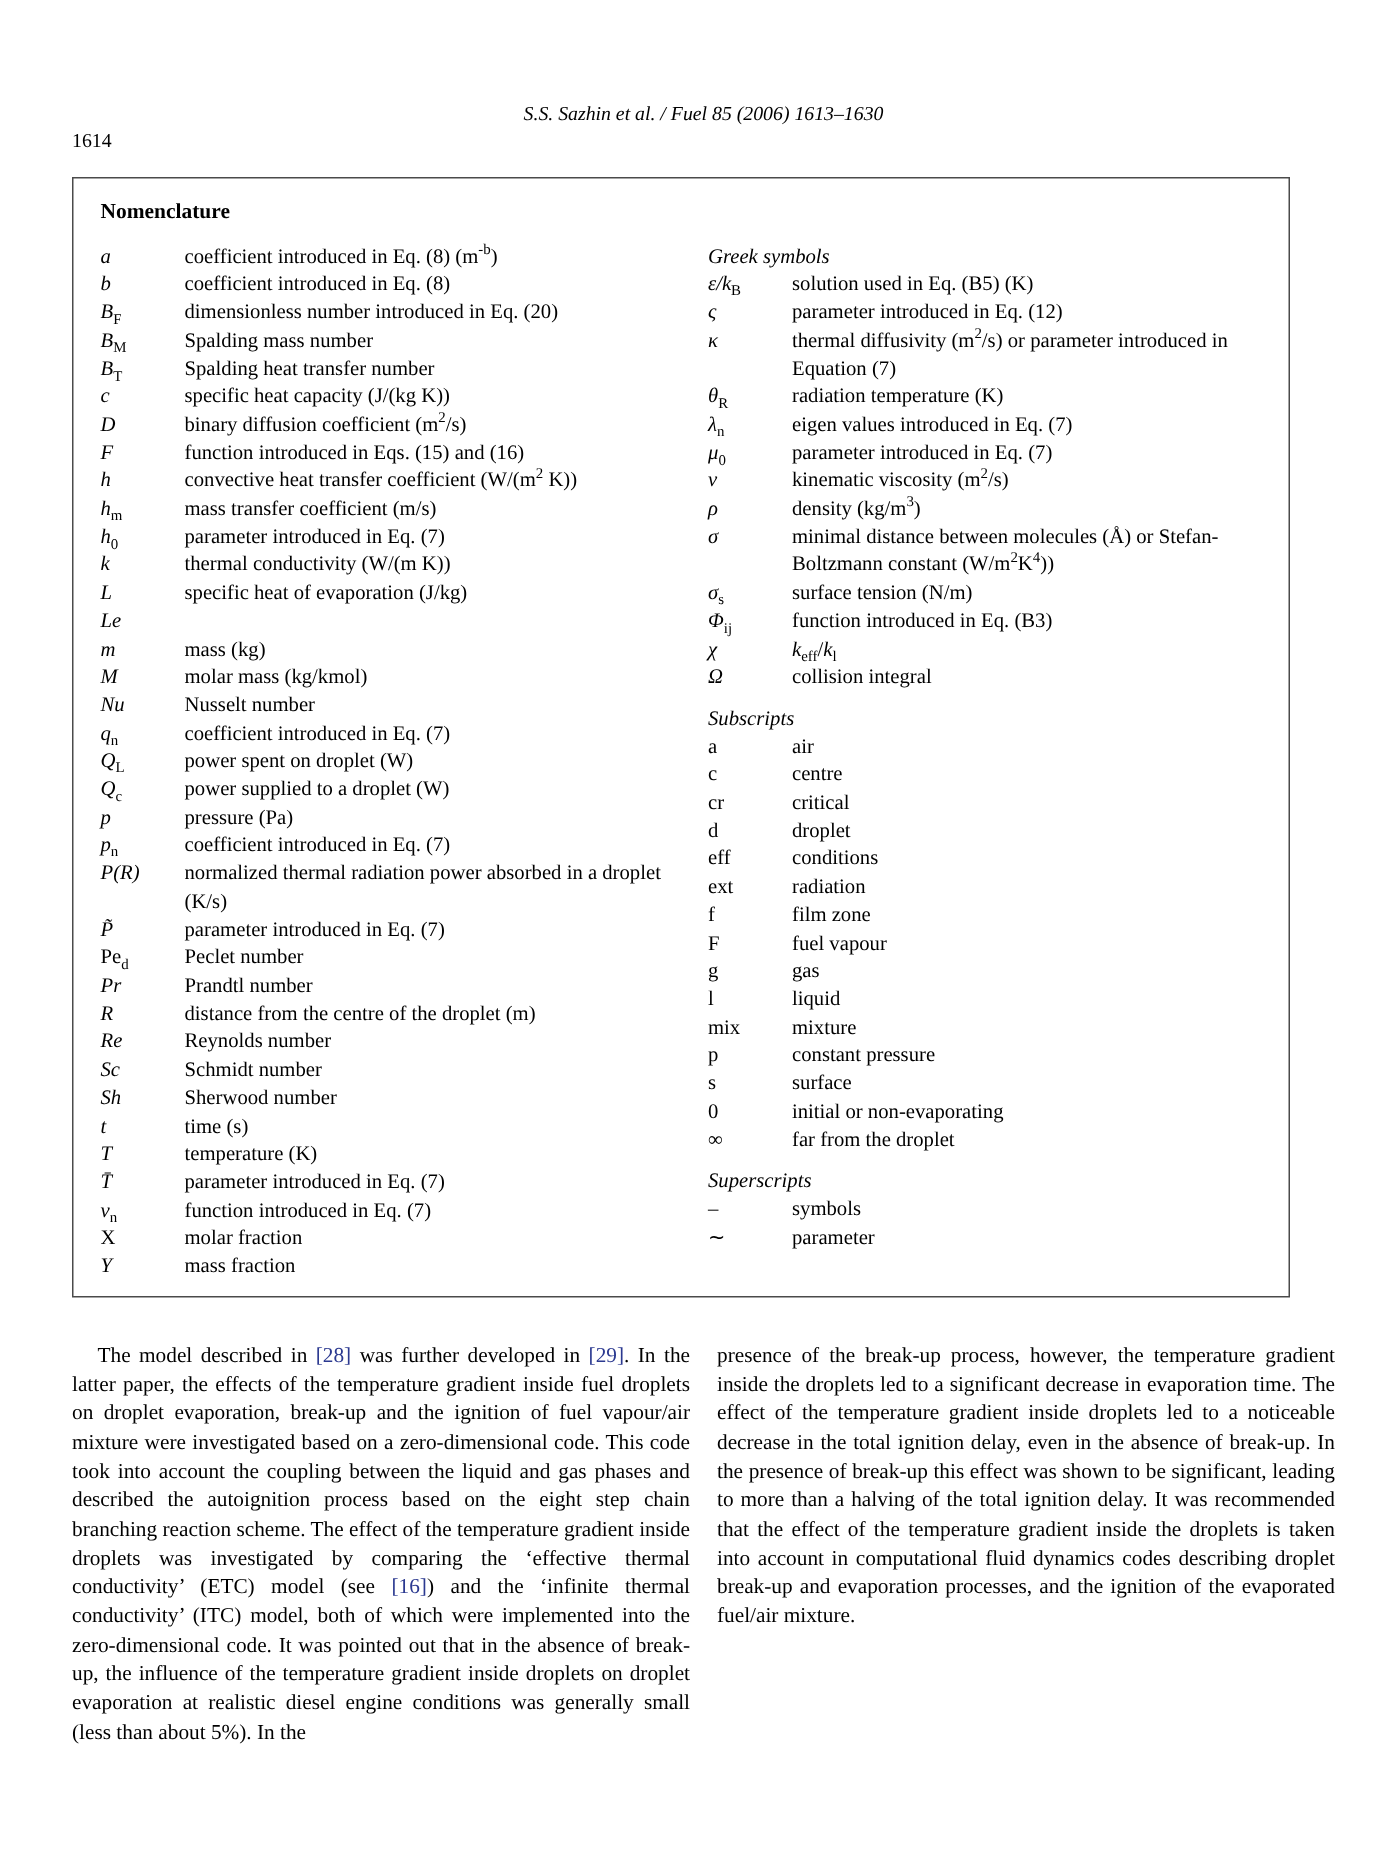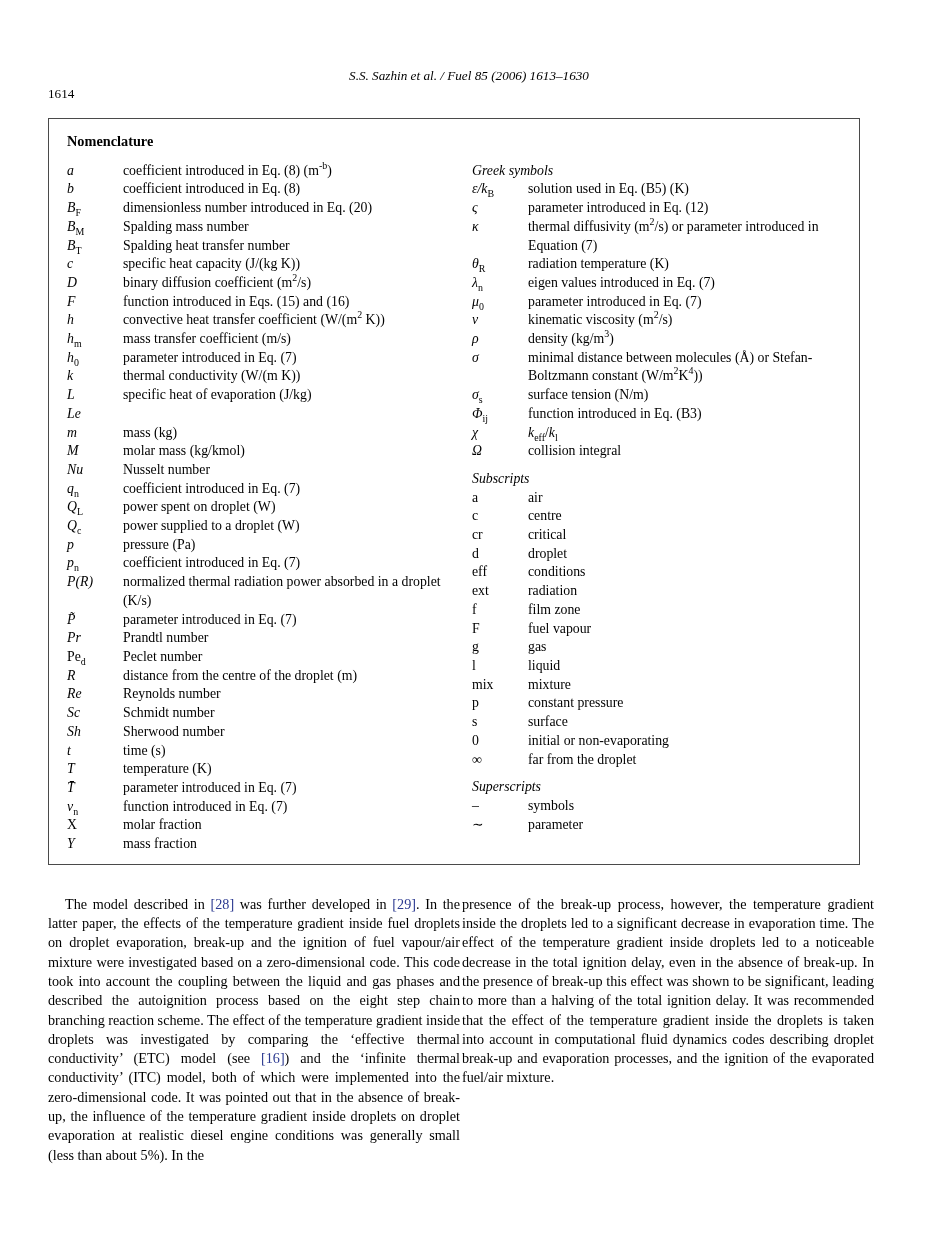--- a/index.html
+++ b/index.html
@@ -29,21 +29,21 @@
   .sym.up { font-style:normal; }
   .sym sub, .sym sup { font-style:normal; }
   .desc { flex:1; }
   sub, sup { font-size:0.72em; line-height:0; }
   .nsec { font-style:italic; }
   .ncol-right .nsec { margin-top:9px; }
   .ncol-right .nsec:first-child { margin-top:0; }
   .up { font-style:normal; }
 
   
-  .body-cols { display:flex; gap:2px; margin-top:30px; width:842px; }
+  .body-cols { display:flex; gap:18px; margin-top:30px; width:842px; }
   .bcol { width:412px; flex:none; text-align:justify; font-size:14.2px; line-height:19.3px; }
   .bcol p { margin:0; }
   .bcol p.indent { text-indent:17px; }
   .cite { color:var(--cite-color, #2b3990); }
 </style>
 </head>
 <body style="--cite-color: #2b3990;">
 
 <div class="page">
 
@@ -145,26 +145,26 @@
           </div>
           <div class="nrow">
             <span class="sym">P(R)</span>
             <span class="desc">normalized thermal radiation power absorbed in a droplet (K/s)</span>
           </div>
           <div class="nrow">
             <span class="sym">P̃</span>
             <span class="desc">parameter introduced in Eq. (7)</span>
           </div>
           <div class="nrow">
+            <span class="sym"><span class="up">Pe</span><sub>d</sub></span>
+            <span class="desc">Peclet number</span>
+          </div>
+          <div class="nrow">
             <span class="sym">Pr</span>
             <span class="desc">Prandtl number</span>
-          </div>
-          <div class="nrow">
-            <span class="sym"><span class="up">Pe</span><sub>d</sub></span>
-            <span class="desc">Peclet number</span>
           </div>
           <div class="nrow">
             <span class="sym">R</span>
             <span class="desc">distance from the centre of the droplet (m)</span>
           </div>
           <div class="nrow">
             <span class="sym">Re</span>
             <span class="desc">Reynolds number</span>
           </div>
           <div class="nrow">

